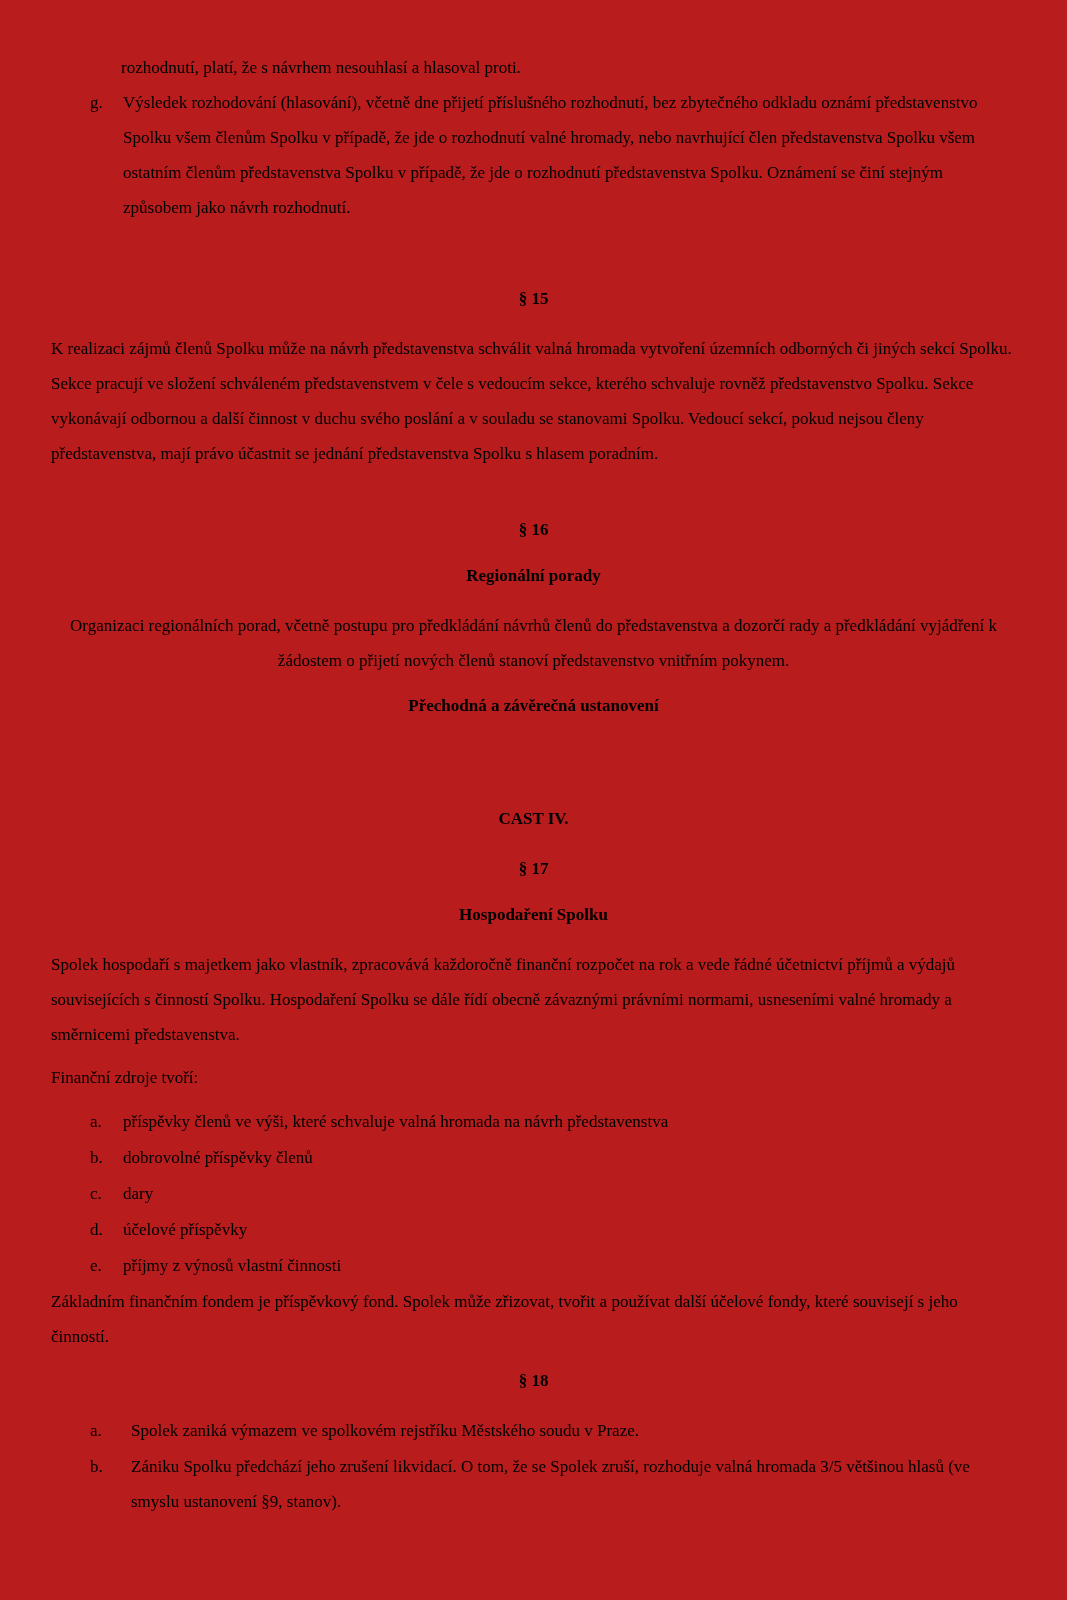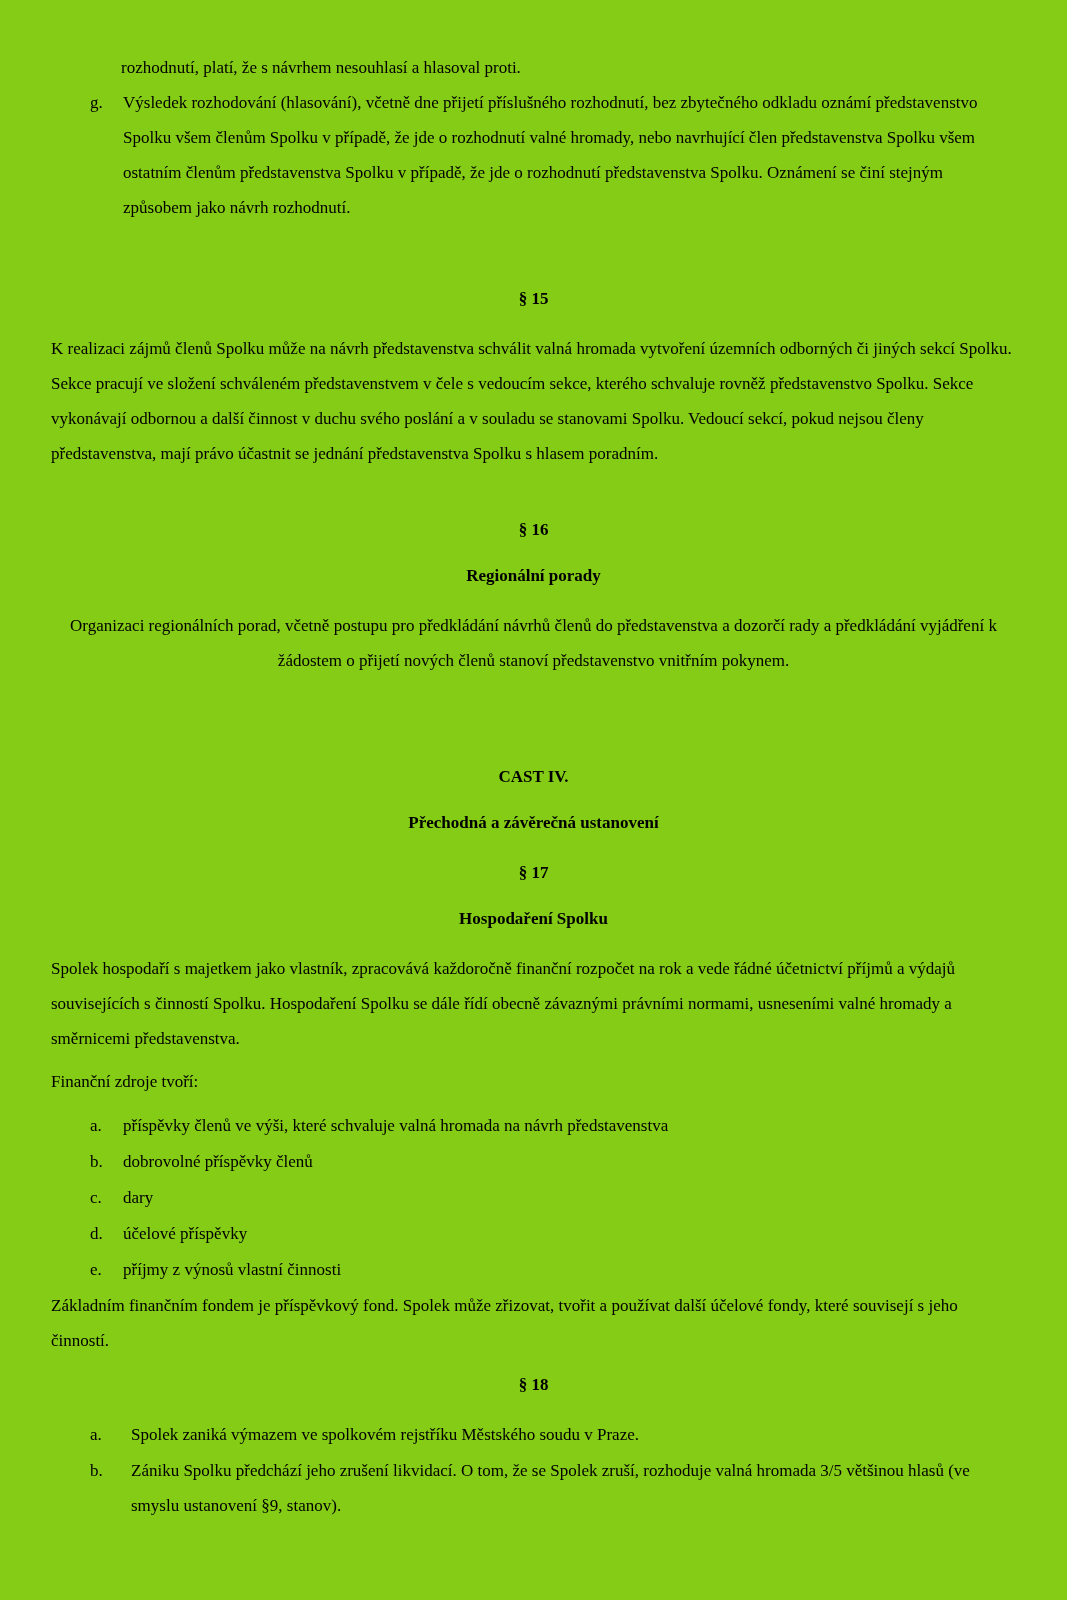--- a/index.html
+++ b/index.html
@@ -5,21 +5,21 @@
   html, body {
     margin: 0;
     padding: 0;
     background: #ffffff;
   }
   .page {
     position: relative;
     width: 1067px;
     height: 1600px;
     box-sizing: border-box;
-    background: #84cc16;
+    background: #b91c1c;
     color: #000000;
     font-family: "Liberation Serif", "DejaVu Serif", serif;
     font-size: 17px;
     line-height: 35px;
     padding: 50px 51px 0 51px;
     overflow: hidden;
   }
   p { margin: 0; }
   .cont-line {
     margin-left: 70px;
@@ -73,22 +73,22 @@
     <span class="txt">Výsledek rozhodování (hlasování), včetně dne přijetí příslušného rozhodnutí, bez zbytečného odkladu oznámí představenstvo Spolku všem členům Spolku v případě, že jde o rozhodnutí valné hromady, nebo navrhující člen představenstva Spolku všem ostatním členům představenstva Spolku v případě, že jde o rozhodnutí představenstva Spolku. Oznámení se činí stejným způsobem jako návrh rozhodnutí.</span>
   </div>
 
   <p class="heading mt60">§ 15</p>
   <p class="body-para mt13">K realizaci zájmů členů Spolku může na návrh představenstva schválit valná hromada vytvoření územních odborných či jiných sekcí Spolku. Sekce pracují ve složení schváleném představenstvem v čele s vedoucím sekce, kterého schvaluje rovněž představenstvo Spolku. Sekce vykonávají odbornou a další činnost v duchu svého poslání a v souladu se stanovami Spolku. Vedoucí sekcí, pokud nejsou členy představenstva, mají právo účastnit se jednání představenstva Spolku s hlasem poradním.</p>
 
   <p class="heading mt45">§ 16</p>
   <p class="heading">Regionální porady</p>
   <p class="body-para mt12">Organizaci regionálních porad, včetně postupu pro předkládání návrhů členů do představenstva a dozorčí rady a předkládání vyjádření k žádostem o přijetí nových členů stanoví představenstvo vnitřním pokynem.</p>
 
+  <p class="heading mt14">Přechodná a závěrečná ustanovení</p>
   <p class="heading mt85">CAST IV.</p>
-  <p class="heading mt14">Přechodná a závěrečná ustanovení</p>
 
   <p class="heading mt22">§ 17</p>
   <p class="heading">Hospodaření Spolku</p>
   <p class="body-para mt19">Spolek hospodaří s majetkem jako vlastník, zpracovává každoročně finanční rozpočet na rok a vede řádné účetnictví příjmů a výdajů souvisejících s činností Spolku. Hospodaření Spolku se dále řídí obecně závaznými právními normami, usneseními valné hromady a směrnicemi představenstva.</p>
 
   <p class="body-para mt8">Finanční zdroje tvoří:</p>
 
   <div class="list mt9">
     <div class="hang-item">
       <span class="marker">a.</span>

